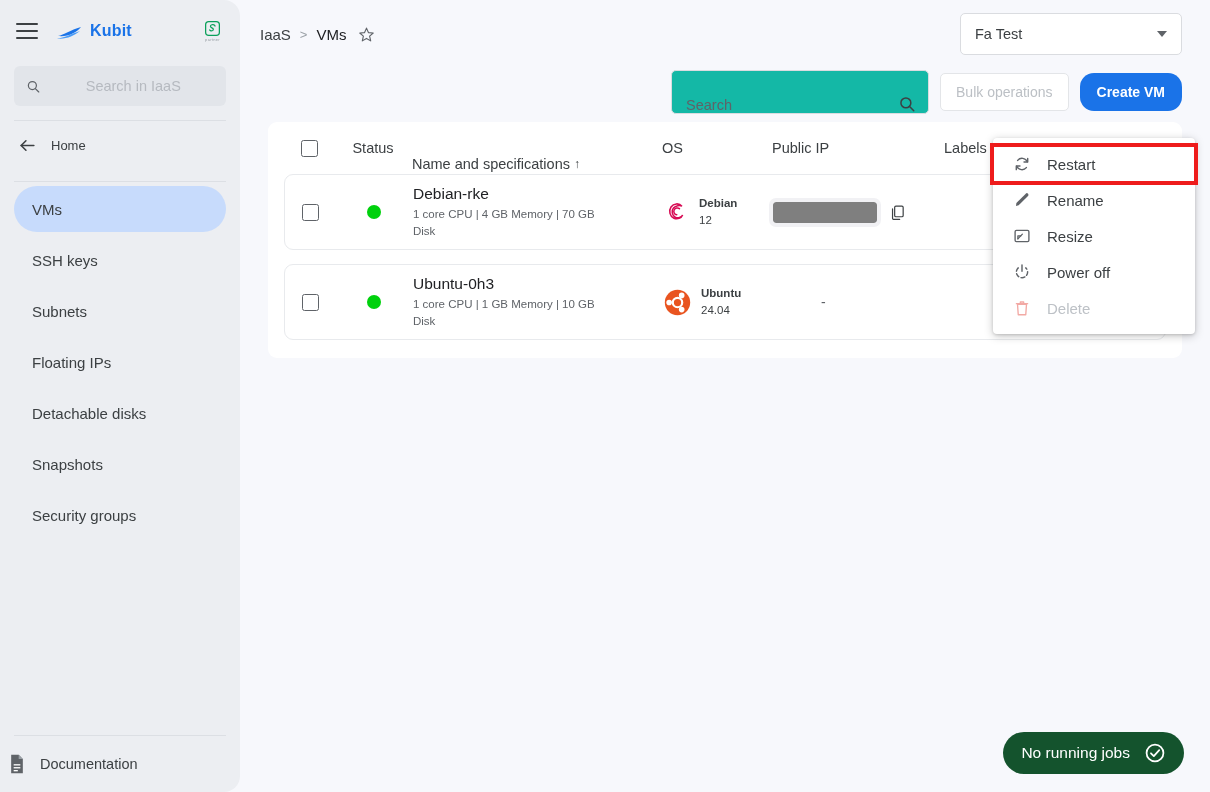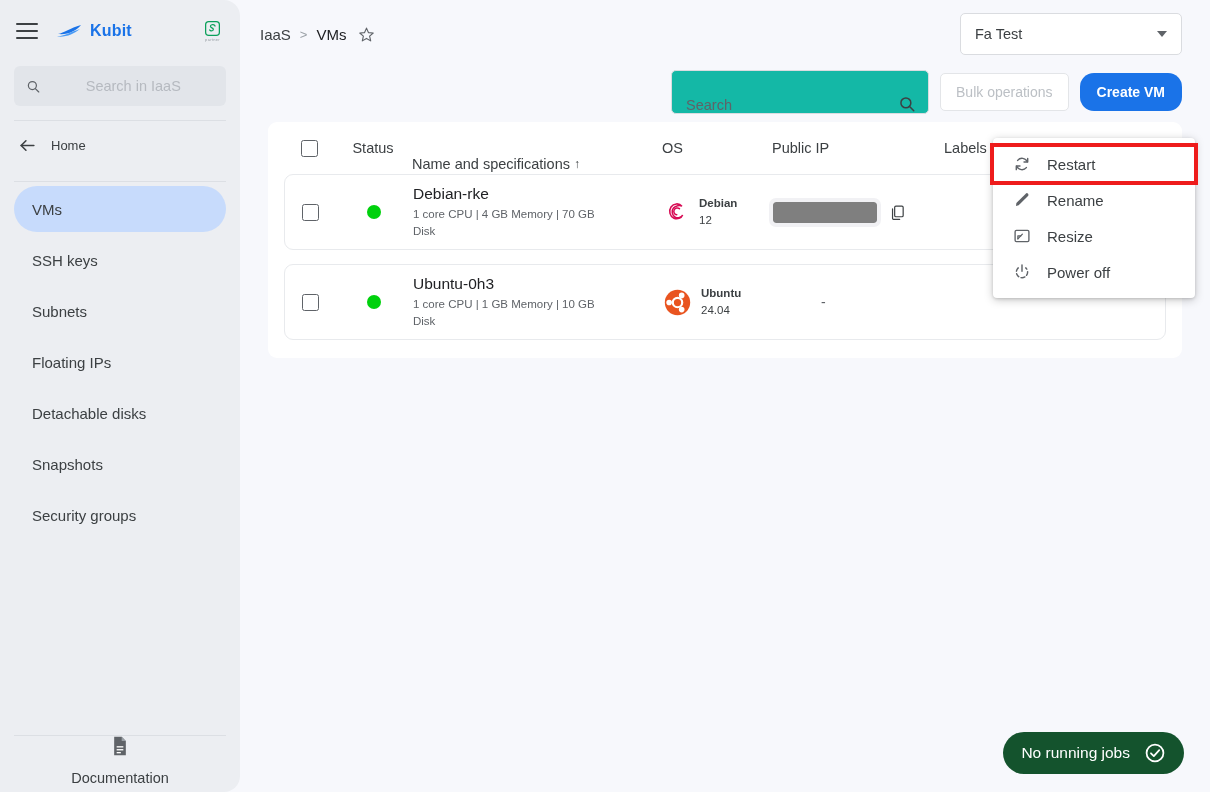--- a/index.html
+++ b/index.html
@@ -20,21 +20,21 @@
     display: flex; flex-direction: column;
     flex: 0 0 240px;
     position: relative;
   }
   .sb-top {
     height: 62px; display: flex; align-items: center;
     padding: 0 16px; gap: 14px;
   }
   .hamburger { width: 22px; height: 16px; display: flex; flex-direction: column; justify-content: space-between; cursor: pointer; }
   .hamburger span { display: block; height: 2px; background: #3c4043; border-radius: 1px; }
-  .brand { display: flex; align-items: flex-start; gap: 6px; margin-left: 4px; }
+  .brand { display: flex; align-items: flex-end; gap: 6px; margin-left: 4px; }
   .brand-name { color: #1a73e8; font-size: 16px; font-weight: bold; letter-spacing: .2px; }
   .sec-logo { margin-left: auto; margin-right: 4px; display:flex; flex-direction:column; align-items:center; }
   .sec-logo-sub { font-size: 4px; color: #9aa0a6; letter-spacing: .3px; margin-top: 1px; }
 
   .sb-search {
     margin: 4px 14px 0 14px; height: 40px;
     background: #e2e5ea; border-radius: 6px;
     display: flex; align-items: center; gap: 12px; padding: 0 12px;
   }
   .sb-search input {
@@ -56,21 +56,21 @@
     height: 46px; display: flex; align-items: center;
     padding: 0 18px; border-radius: 23px; font-size: 15px;
     color: #3c4043; cursor: pointer; margin-bottom: 5px;
   }
   .sb-item.active { background: #c7dbfc; }
 
   .sb-bottom { margin-top: auto; }
   .sb-bdiv { height: 1px; background: #dcdfe4; margin: 0 14px; }
   .sb-doc {
     height: 56px; display: flex; align-items: center; gap: 14px;
-    padding: 0 37px; cursor: pointer; flex-direction: column;
+    padding: 0 8px; cursor: pointer;
   }
   .sb-doc-label { font-size: 14.5px; color: #3c4043; }
 
   
   .main { flex: 1; height: 792px; position: relative; background: #f7f8fc; }
 
   .topbar {
     height: 68px; display: flex; align-items: center;
     padding: 0 28px 0 20px;
   }
@@ -469,20 +469,30 @@
       <div class="mi">
         <span class="mico">
           <svg width="18" height="18" viewBox="0 0 24 24">
             <path d="M7 6.5 A7.5 7.5 0 1 0 17 6.5" fill="none" stroke="#5f6368" stroke-width="1.9" stroke-linecap="round" stroke-dasharray="5 3.2"></path>
             <line x1="12" y1="2.6" x2="12" y2="11" stroke="#5f6368" stroke-width="1.9" stroke-linecap="round"></line>
           </svg>
         </span>
         <span>Power off</span>
       </div>
 
+      <div class="mi disabled">
+        <span class="mico">
+          <svg width="18" height="18" viewBox="0 0 24 24">
+            <path d="M6 7 h12 l-1 14 H7 Z" fill="none" stroke="#f2a9a4" stroke-width="1.8" stroke-linejoin="round"></path>
+            <line x1="4.5" y1="6.2" x2="19.5" y2="6.2" stroke="#f2a9a4" stroke-width="1.8" stroke-linecap="round"></line>
+            <path d="M9.8 6 V4 h4.4 v2" fill="none" stroke="#f2a9a4" stroke-width="1.8" stroke-linejoin="round"></path>
+          </svg>
+        </span>
+        <span>Delete</span>
+      </div>
     </div>
 
     <div class="jobs">
       <span>No running jobs</span>
       <svg width="22" height="22" viewBox="0 0 24 24">
         <circle cx="12" cy="12" r="9.2" fill="none" stroke="#fff" stroke-width="1.9"></circle>
         <polyline points="7.6,12.3 10.7,15.4 16.6,8.8" fill="none" stroke="#fff" stroke-width="1.9" stroke-linecap="round" stroke-linejoin="round"></polyline>
       </svg>
     </div>
 

